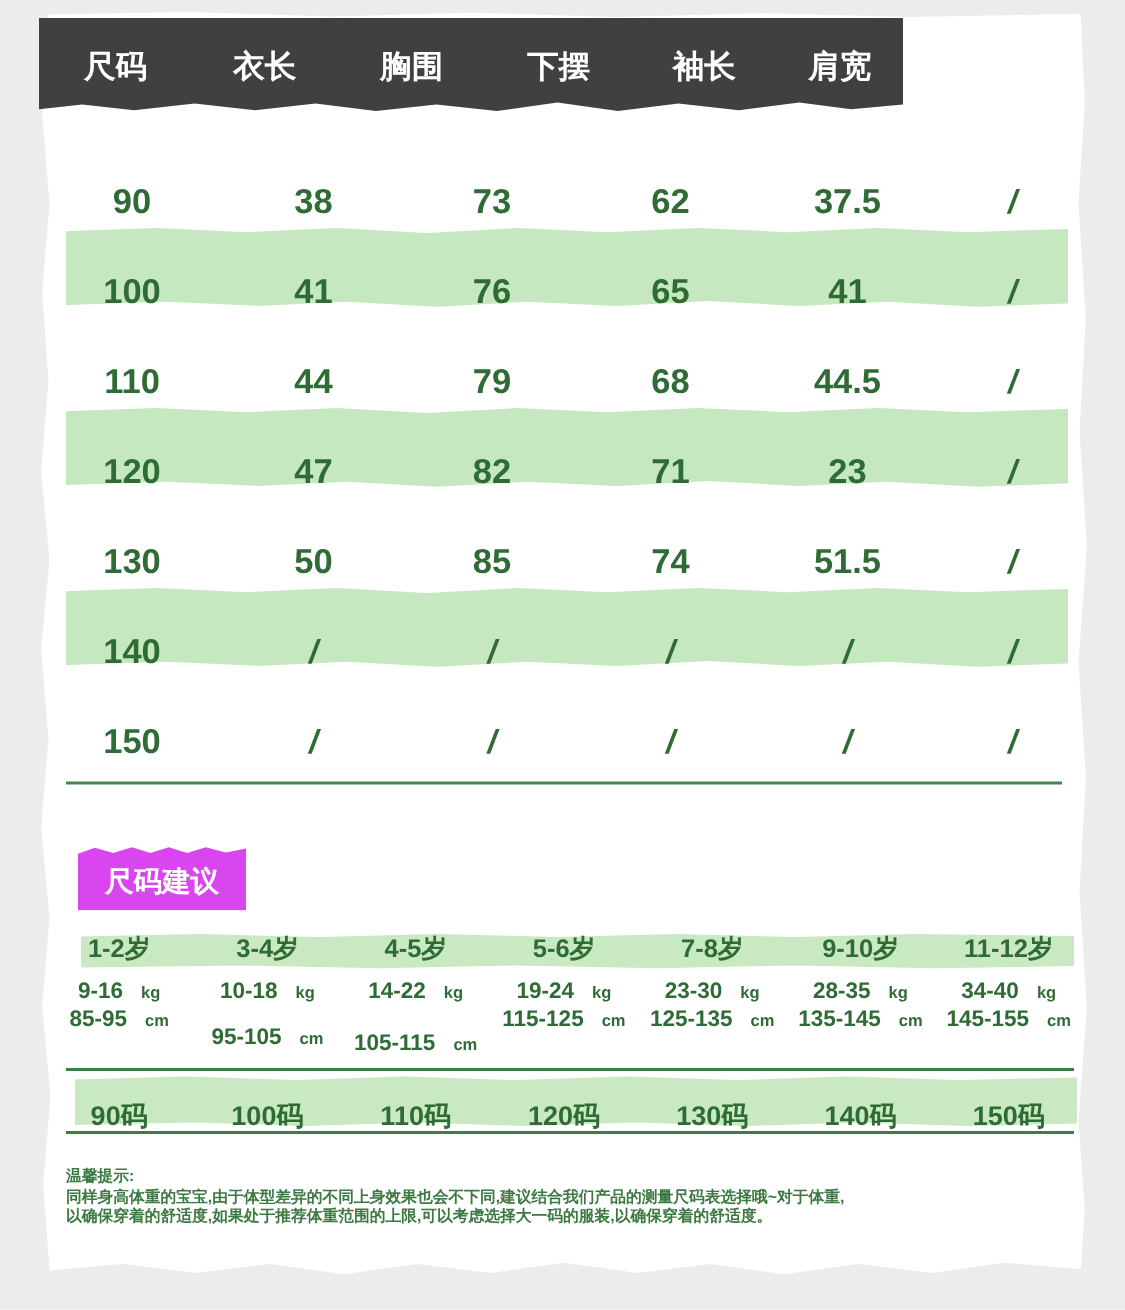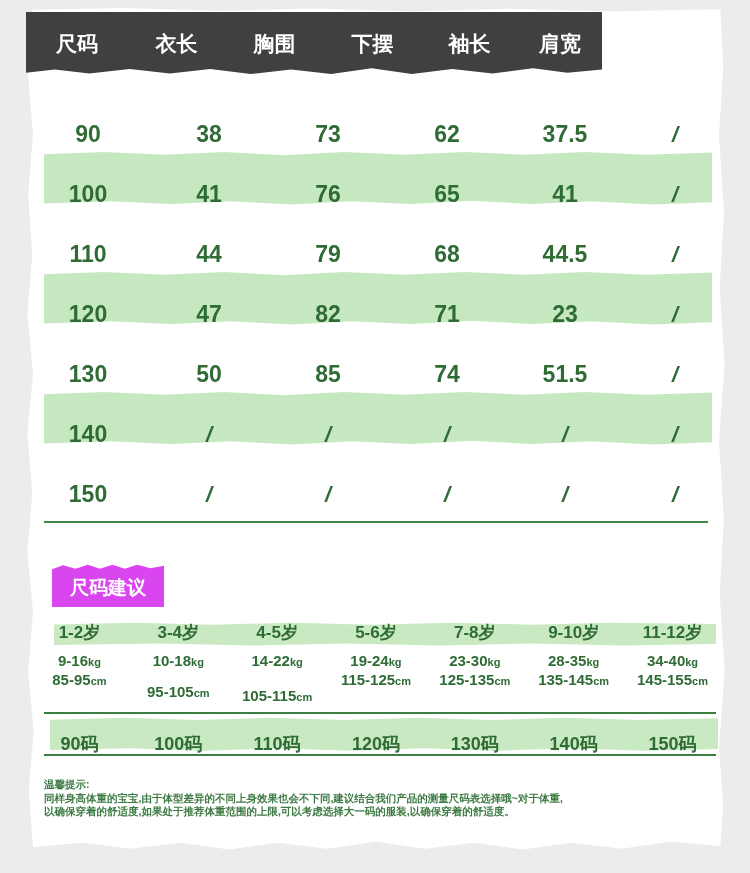--- a/index.html
+++ b/index.html
@@ -184,20 +184,21 @@
   .meas {
     color: #2f6b35;
     font-size: 15px;
     font-weight: bold;
     line-height: 18px;
     margin-top: 6px;
   }
   .meas .u {
     font-size: 11px;
     font-weight: bold;
+    padding-left: 12px;
   }
 
   
   .codestrip {
     position: absolute;
     left: 30px;
     top: 712px;
     width: 692px;
     height: 44px;
   }

